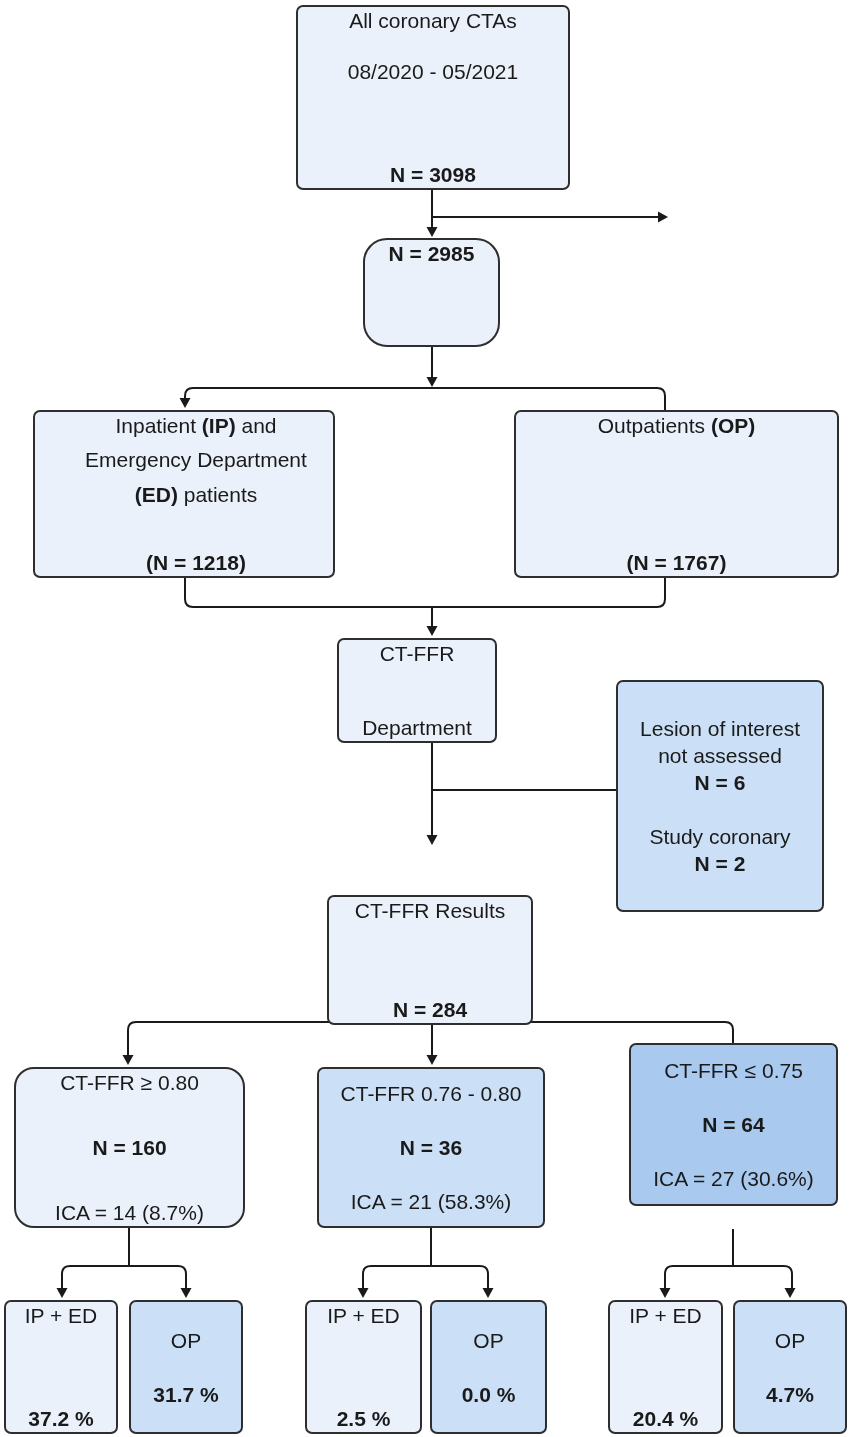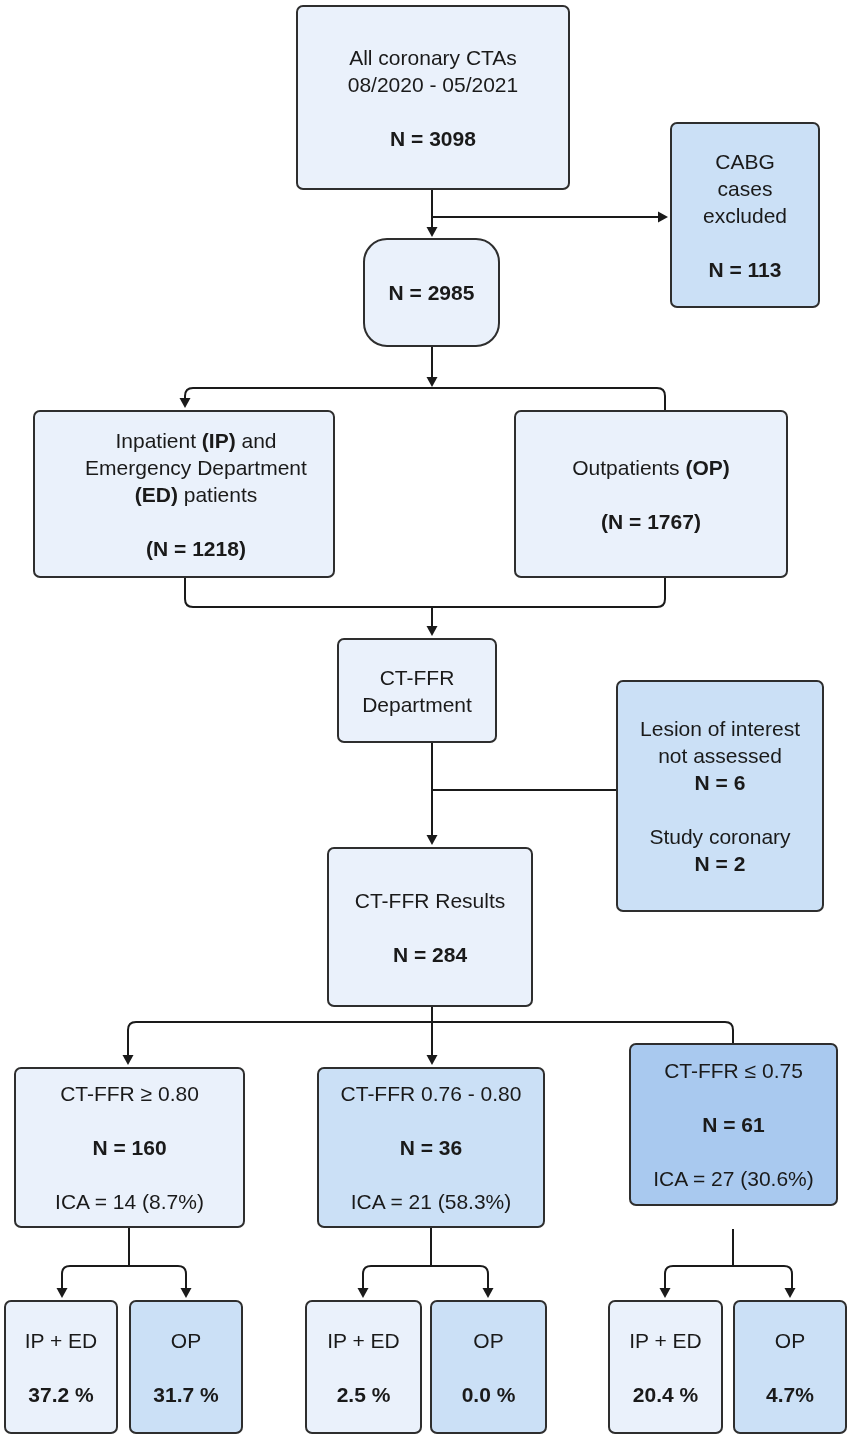--- a/index.html
+++ b/index.html
@@ -9,21 +9,21 @@
   }
   #connectors { position:absolute; left:0; top:0; width:850px; height:1437px; color:var(--line,#1a1a1a); }
   #connectors path { fill:none; stroke:currentColor; stroke-width:2; stroke-linejoin:round; stroke-linecap:square; }
   #connectors polygon { fill:currentColor; stroke:none; }
   .box {
     position:absolute; box-sizing:border-box;
     border:2px solid var(--box_border,#2e2e2e); border-radius:7px;
     display:flex; flex-direction:column; justify-content:center; align-items:center;
     text-align:center; font-size:21px; line-height:27px; color:var(--text,#1a1a1a);
   }
-  .light  { background:var(--box_light,#eaf1fb); }
+  .light  { background:var(--box_light,#eaf1fb);justify-content:space-between; }
   .medium { background:var(--box_medium,#cbe0f6); }
   .dark   { background:var(--box_dark,#a9c9ef); }
   .box .line { min-height:27px; white-space:pre; }
   .box .line .bold { font-weight:700; }
 </style>
 </head>
 <body>
 
 <div id="canvas">
 
@@ -65,77 +65,70 @@
       <polygon points="784.5,1288 795.5,1288 790,1298"></polygon>
     </g>
   </svg>
 
   <div class="box light" style="left:296px; top:5px;    width:274px; height:185px;">
       <div class="line"><span>All coronary CTAs</span></div>
       <div class="line"><span>08/2020 - 05/2021</span></div>
       <div class="line">&nbsp;</div>
       <div class="line"><span class="bold">N = 3098</span></div>
     </div>
-  <div class="box medium" style="left:670px; top:122px;  width:150px; height:186px;">
-      <div class="line"><span>CABG</span></div>
-      <div class="line"><span>cases</span></div>
-      <div class="line"><span>excluded</span></div>
-      <div class="line">&nbsp;</div>
-      <div class="line"><span class="bold">N = 113</span></div>
-    </div>
   <div class="box light" style="left:363px; top:238px;  width:137px; height:109px;border-radius:24px;">
       <div class="line"><span class="bold">N = 2985</span></div>
     </div>
   <div class="box light" style="left:33px;  top:410px;  width:302px; height:168px;padding-left:24px;">
       <div class="line"><span>Inpatient </span><span class="bold">(IP)</span><span> and</span></div>
       <div class="line"><span>Emergency Department</span></div>
       <div class="line"><span class="bold">(ED)</span><span> patients</span></div>
       <div class="line">&nbsp;</div>
       <div class="line"><span class="bold">(N = 1218)</span></div>
     </div>
-  <div class="box light" style="left:514px; top:410px;  width:274px; height:168px;">
+  <div class="box light" style="left:514px; top:410px;  width:325px; height:168px;">
       <div class="line"><span>Outpatients </span><span class="bold">(OP)</span></div>
       <div class="line">&nbsp;</div>
       <div class="line"><span class="bold">(N = 1767)</span></div>
     </div>
   <div class="box light" style="left:337px; top:638px;  width:160px; height:105px;">
       <div class="line"><span>CT-FFR</span></div>
       <div class="line"><span>Department</span></div>
     </div>
   <div class="box medium" style="left:616px; top:680px;  width:208px; height:232px;">
       <div class="line"><span>Lesion of interest</span></div>
       <div class="line"><span>not assessed</span></div>
       <div class="line"><span class="bold">N = 6</span></div>
       <div class="line">&nbsp;</div>
       <div class="line"><span>Study coronary</span></div>
       <div class="line"><span class="bold">N = 2</span></div>
     </div>
-  <div class="box light" style="left:327px; top:847px;  width:206px; height:160px;">
+  <div class="box light" style="left:327px; top:895px;  width:206px; height:130px;">
       <div class="line"><span>CT-FFR Results</span></div>
       <div class="line">&nbsp;</div>
       <div class="line"><span class="bold">N = 284</span></div>
     </div>
-  <div class="box light" style="left:14px;  top:1067px; width:231px; height:161px;">
+  <div class="box light" style="left:14px;  top:1067px; width:231px; height:161px;border-radius:20px;">
       <div class="line"><span>CT-FFR ≥ 0.80</span></div>
       <div class="line">&nbsp;</div>
       <div class="line"><span class="bold">N = 160</span></div>
       <div class="line">&nbsp;</div>
       <div class="line"><span>ICA = 14 (8.7%)</span></div>
     </div>
   <div class="box medium" style="left:317px; top:1067px; width:228px; height:161px;">
       <div class="line"><span>CT-FFR 0.76 - 0.80</span></div>
       <div class="line">&nbsp;</div>
       <div class="line"><span class="bold">N = 36</span></div>
       <div class="line">&nbsp;</div>
       <div class="line"><span>ICA = 21 (58.3%)</span></div>
     </div>
   <div class="box dark" style="left:629px; top:1043px; width:209px; height:163px;">
       <div class="line"><span>CT-FFR ≤ 0.75</span></div>
       <div class="line">&nbsp;</div>
-      <div class="line"><span class="bold">N = 61</span></div>
+      <div class="line"><span class="bold">N = 64</span></div>
       <div class="line">&nbsp;</div>
       <div class="line"><span>ICA = 27 (30.6%)</span></div>
     </div>
   <div class="box light" style="left:4px;   top:1300px; width:114px; height:134px;">
       <div class="line"><span>IP + ED</span></div>
       <div class="line">&nbsp;</div>
       <div class="line"><span class="bold">37.2 %</span></div>
     </div>
   <div class="box medium" style="left:129px; top:1300px; width:114px; height:134px;">
       <div class="line"><span>OP</span></div>

